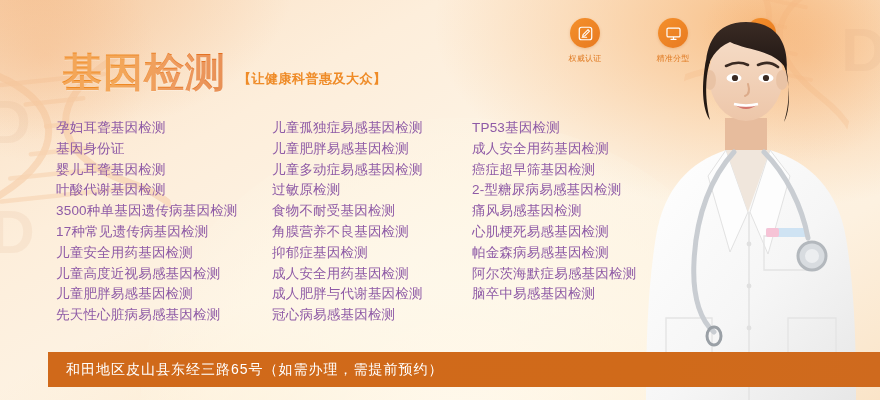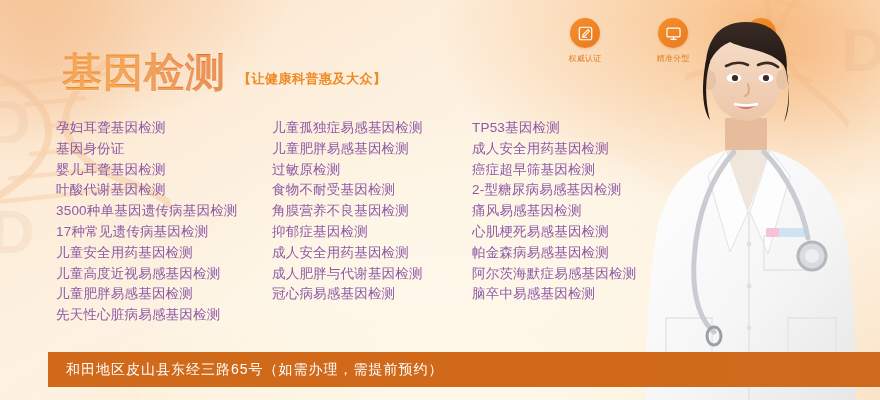--- a/index.html
+++ b/index.html
@@ -201,20 +201,21 @@
       <div class="item">17种常见遗传病基因检测</div>
       <div class="item">儿童安全用药基因检测</div>
       <div class="item">儿童高度近视易感基因检测</div>
       <div class="item">儿童肥胖易感基因检测</div>
       <div class="item">先天性心脏病易感基因检测</div>
     </div>
 
     <div class="col col-1">
       <div class="item">儿童孤独症易感基因检测</div>
       <div class="item">儿童肥胖易感基因检测</div>
+      <div class="item">儿童多动症易感基因检测</div>
       <div class="item">过敏原检测</div>
       <div class="item">食物不耐受基因检测</div>
       <div class="item">角膜营养不良基因检测</div>
       <div class="item">抑郁症基因检测</div>
       <div class="item">成人安全用药基因检测</div>
       <div class="item">成人肥胖与代谢基因检测</div>
       <div class="item">冠心病易感基因检测</div>
     </div>
 
     <div class="col col-2">

